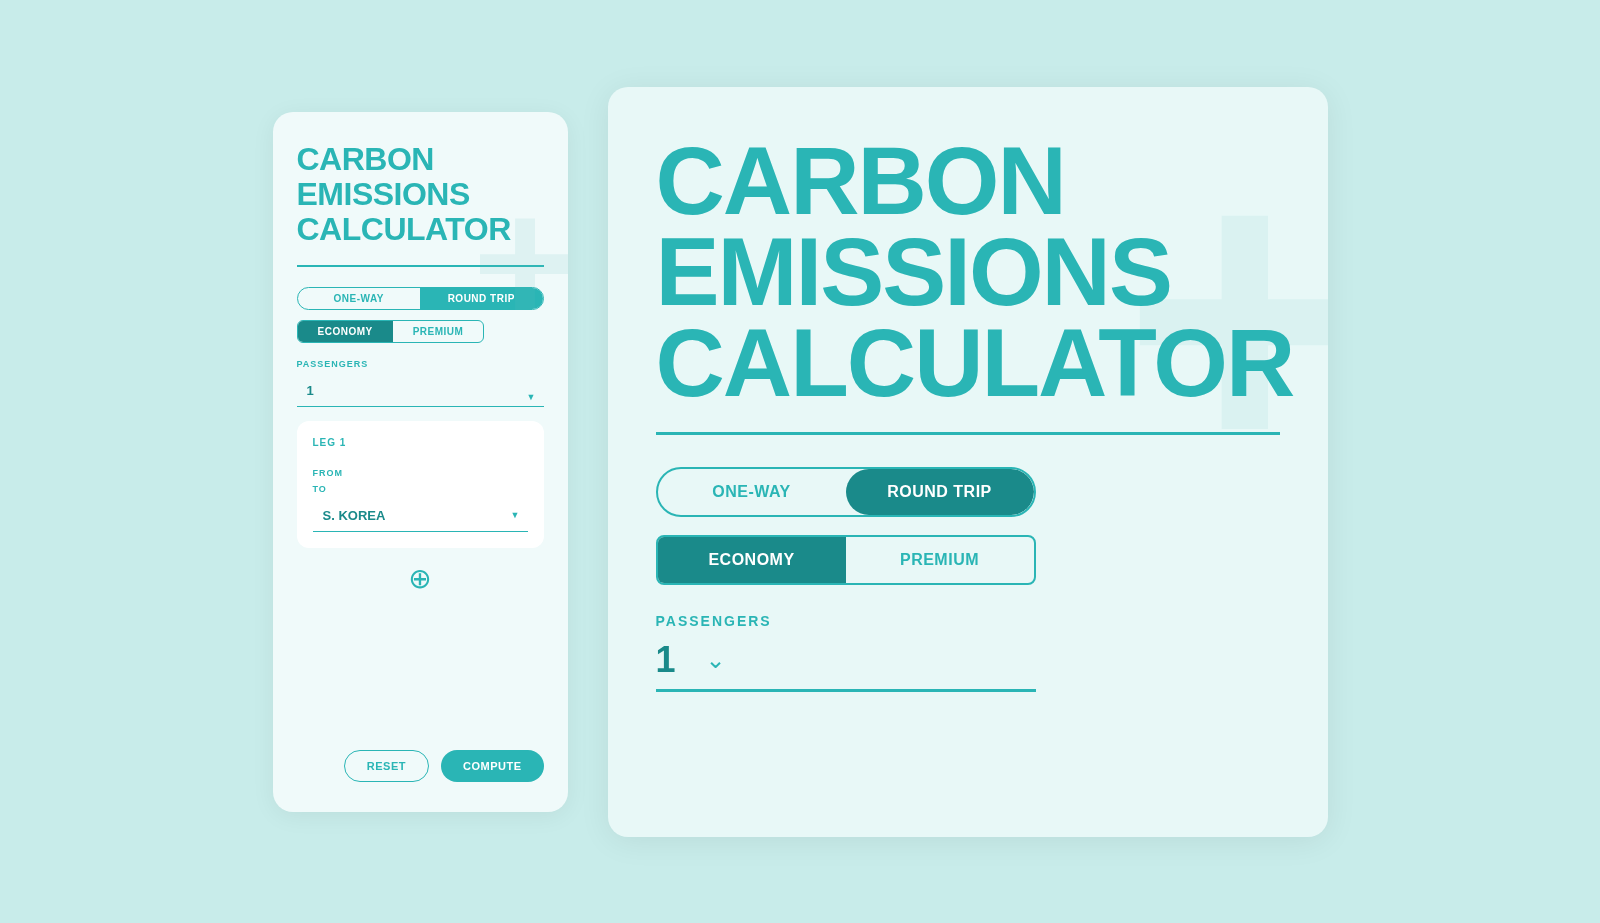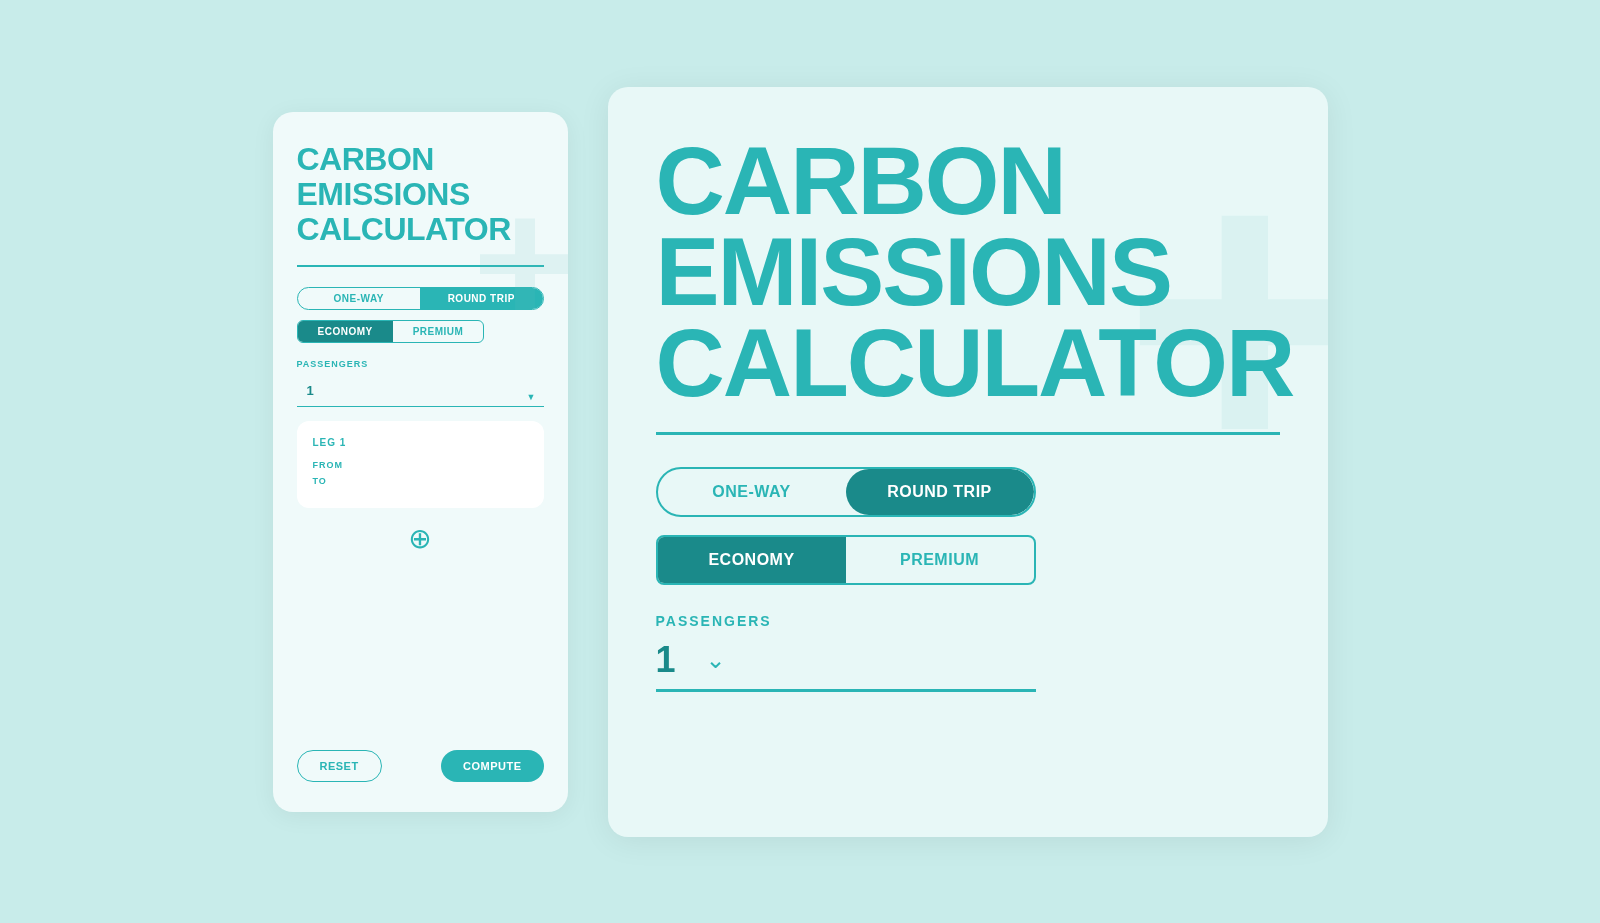--- a/index.html
+++ b/index.html
@@ -160,38 +160,39 @@
       padding: 16px;
       margin-bottom: 10px;
     }
 
     .leg-title-small {
       font-size: 10px;
       font-weight: 700;
       color: #2ab5b5;
       letter-spacing: 1px;
       text-transform: uppercase;
-      margin-bottom: 12px;
+      margin-bottom: 20px;
     }
 
     .add-leg-btn-small {
       display: flex;
       justify-content: center;
       align-items: center;
       color: #2ab5b5;
       font-size: 28px;
       cursor: pointer;
       margin: 4px 0 0 0;
     }
 
     .bottom-buttons-small {
       display: flex;
+      gap: 12px;
       margin-top: auto;
       padding-top: 24px;
-      justify-content: space-between;
+      justify-content: flex-end;
     }
 
     .reset-btn-small {
       padding: 9px 22px;
       border: 1.5px solid #2ab5b5;
       border-radius: 20px;
       background: transparent;
       color: #2ab5b5;
       font-size: 11px;
       font-weight: 700;
@@ -394,20 +395,27 @@
       <option>5</option>
     </select>
   </div>
 
   <div class="leg-box-small">
     <div class="leg-title-small">LEG 1</div>
 
     <div class="label-small">FROM</div>
 
     <div class="label-small">TO</div>
+    <div class="select-wrapper-small">
+      <select class="select-small" style="margin-bottom:0">
+        <option>S. KOREA</option>
+        <option>JAPAN</option>
+        <option>MANILA</option>
+      </select>
+    </div>
   </div>
 
   <div class="add-leg-btn-small">⊕</div>
 
   <div class="bottom-buttons-small">
     <button class="reset-btn-small">RESET</button>
     <button class="compute-btn-small">COMPUTE</button>
   </div>
 </div>
 

